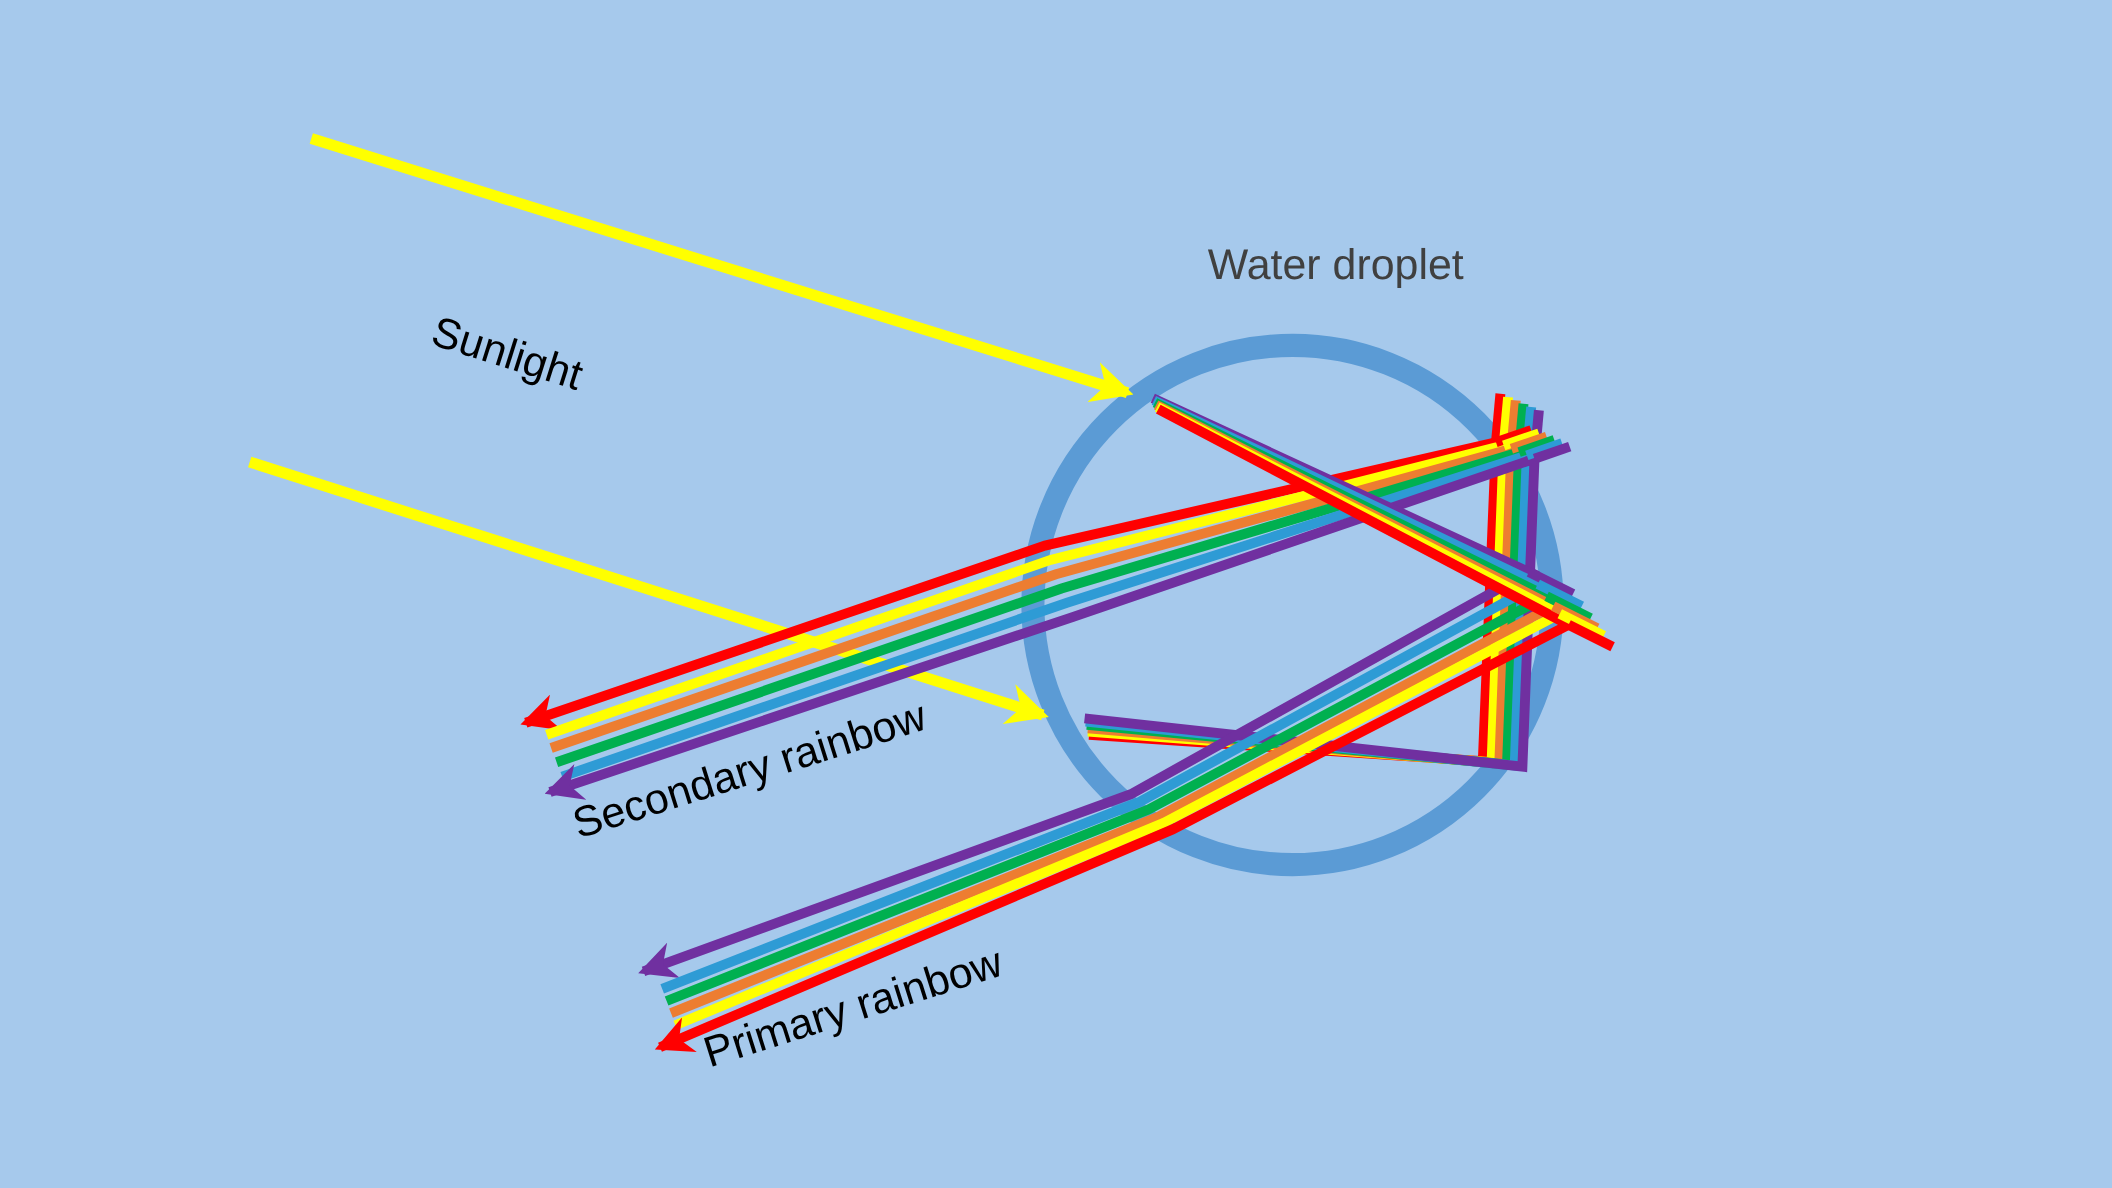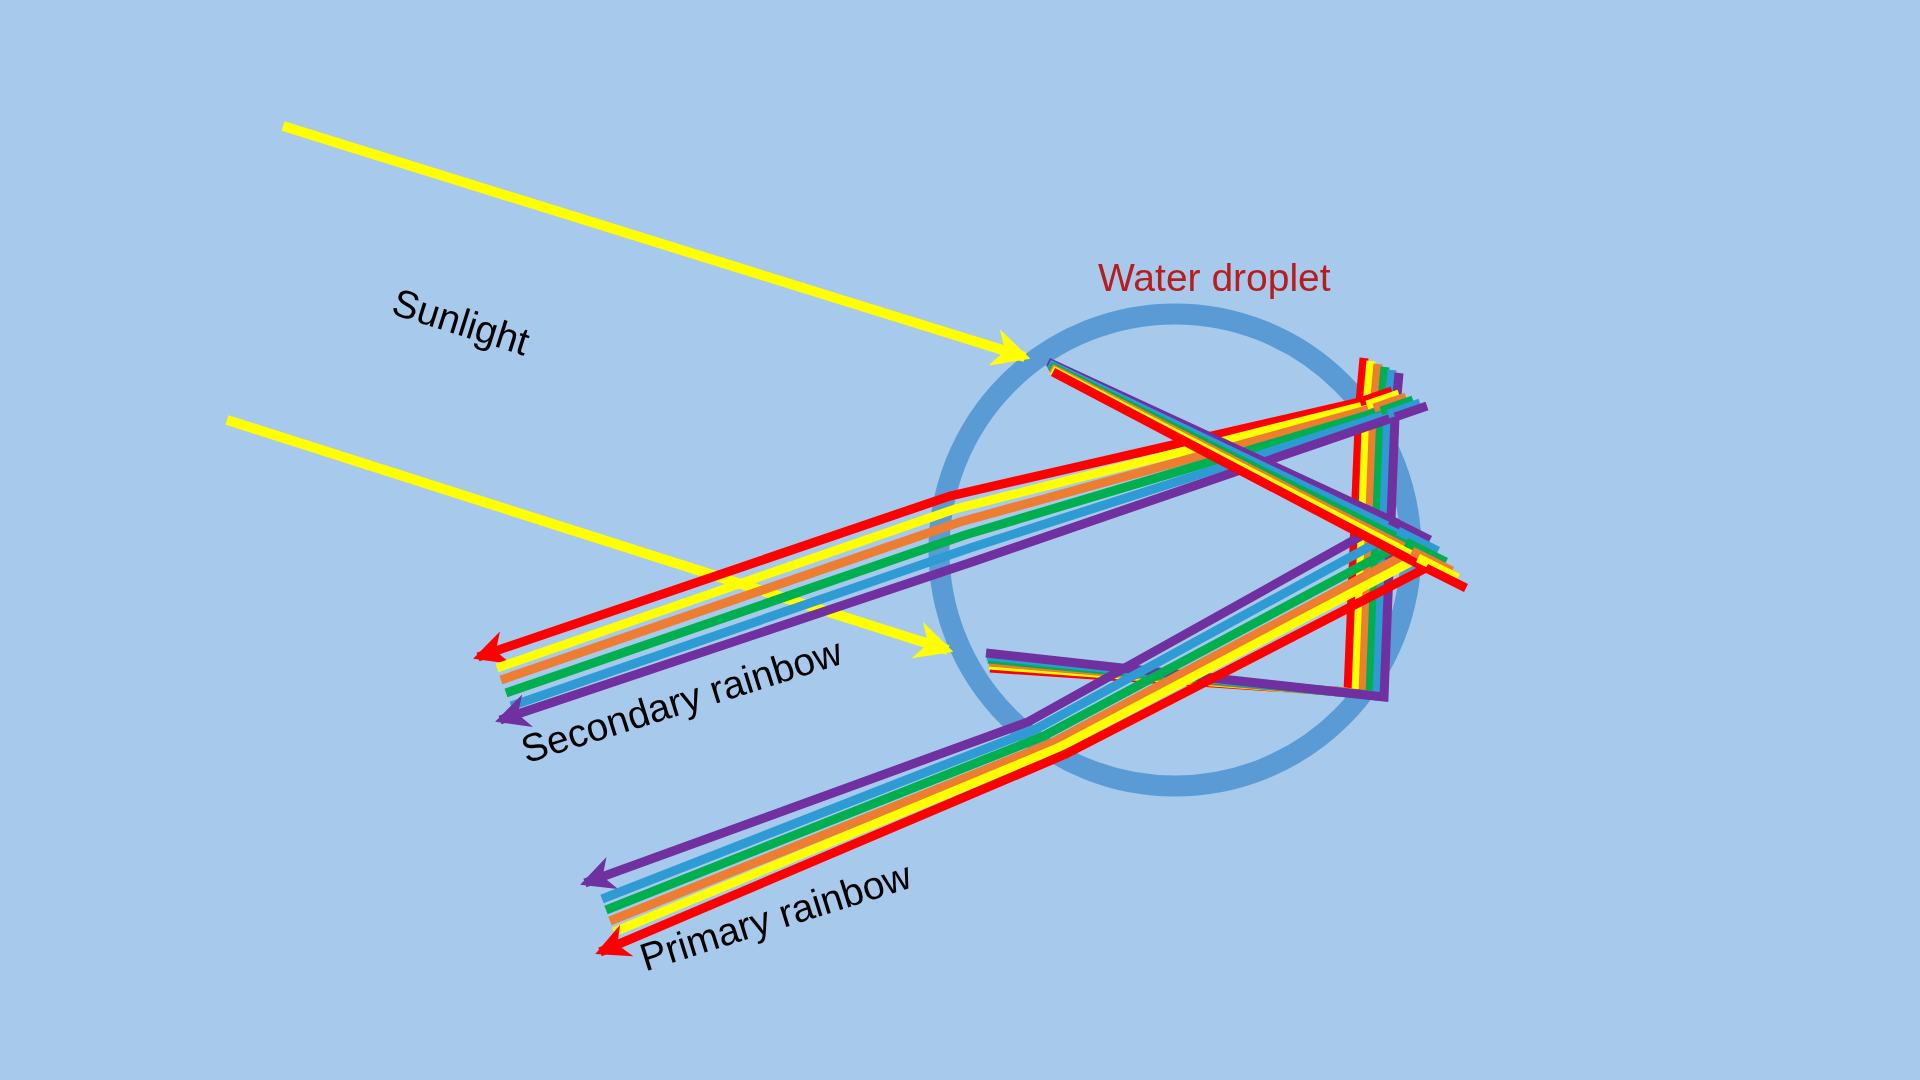--- a/index.html
+++ b/index.html
@@ -83,18 +83,18 @@
         <line x1="1367" y1="405" x2="1399" y2="394" stroke="#FFFF00" stroke-width="9"></line>
         <line x1="1374" y1="408" x2="1406" y2="397" stroke="#ED7D31" stroke-width="9"></line>
         <line x1="1381" y1="411" x2="1413" y2="400" stroke="#00B050" stroke-width="9"></line>
         <line x1="1388" y1="414" x2="1420" y2="403" stroke="#2E9BD5" stroke-width="9"></line>
         <line x1="1395" y1="417" x2="1427" y2="406" stroke="#7030A0" stroke-width="9"></line>
       </g>
   </svg>
 
   <div class="lbl lbl-sunlight" style="color: rgb(0, 0, 0);">Sunlight</div>
 
-  <div class="lbl lbl-water-droplet" style="color: #b91c1c; margin-top: 36px;">Water droplet</div>
+  <div class="lbl lbl-water-droplet" style="color: #404040;">Water droplet</div>
 
   <div class="lbl lbl-secondary" style="color: rgb(0, 0, 0);">Secondary rainbow</div>
 
   <div class="lbl lbl-primary" style="color: rgb(0, 0, 0);">Primary rainbow</div>
 </div>
 
 </body></html>

